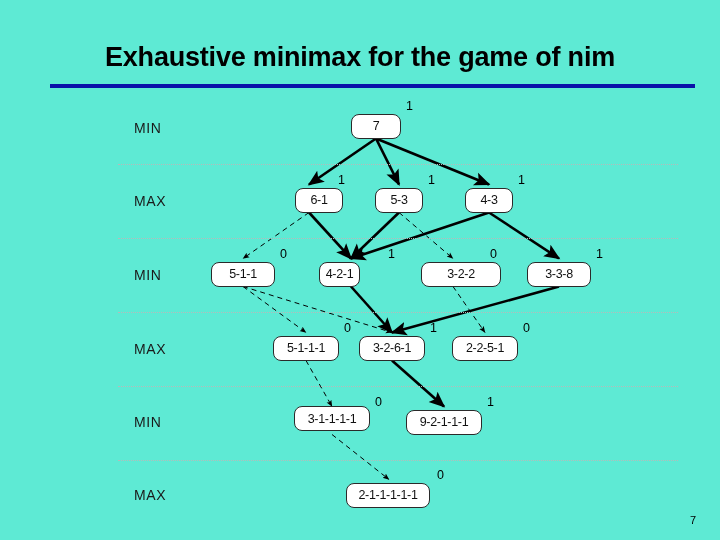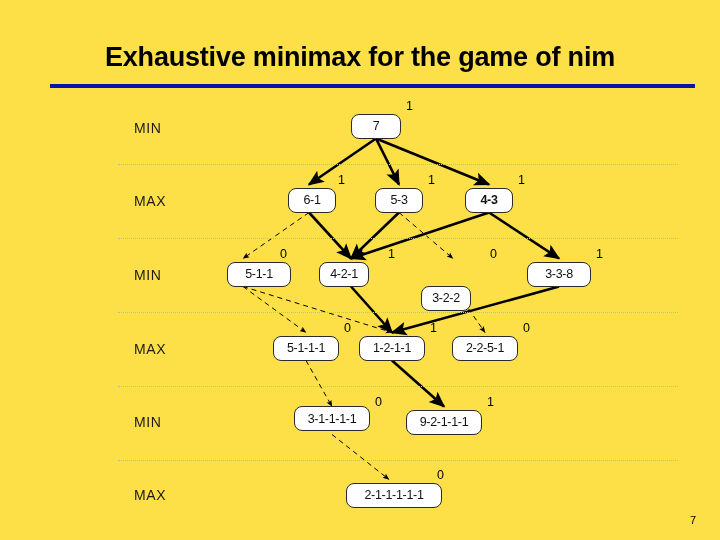--- a/index.html
+++ b/index.html
@@ -4,21 +4,21 @@
 <style>
   html, body {
     margin: 0;
     padding: 0;
     background: #ffffff;
   }
   #slide {
     position: relative;
     width: 720px;
     height: 540px;
-    background: #fde047;
+    background: #5eead4;
     overflow: hidden;
     font-family: "Liberation Sans", sans-serif;
   }
   #slide-title {
     position: absolute;
     left: 0;
     top: 42px;
     width: 720px;
     text-align: center;
     font-family: "Liberation Sans", sans-serif;
@@ -148,43 +148,43 @@
     <div id="sep-layer">
         <div class="sep" style="top: 164px;"></div>
         <div class="sep" style="top: 238px;"></div>
         <div class="sep" style="top: 312px;"></div>
         <div class="sep" style="top: 386px;"></div>
         <div class="sep" style="top: 460px;"></div>
       </div>
     <div id="node-layer">
         <div class="node" style="left: 351px; top: 113.5px; width: 50px;">7</div>
         <div class="node-value" style="left: 406px; top: 98.5px;">1</div>
-        <div class="node" style="left: 288px; top: 187.5px; width: 48px;">6-1</div>
+        <div class="node" style="left: 295px; top: 187.5px; width: 48px;">6-1</div>
         <div class="node-value" style="left: 338px; top: 172.5px;">1</div>
         <div class="node" style="left: 375px; top: 187.5px; width: 48px;">5-3</div>
         <div class="node-value" style="left: 428px; top: 172.5px;">1</div>
-        <div class="node" style="left: 465px; top: 187.5px; width: 48px; font-weight: bold;">4-3</div>
+        <div class="node" style="left: 465px; top: 187.5px; width: 48px;">4-3</div>
         <div class="node-value" style="left: 518px; top: 172.5px;">1</div>
-        <div class="node" style="left: 211px; top: 261.5px; width: 64px; margin-left: 16px;">5-1-1</div>
+        <div class="node" style="left: 211px; top: 261.5px; width: 64px;">5-1-1</div>
         <div class="node-value" style="left: 280px; top: 246.5px;">0</div>
-        <div class="node" style="left: 319px; top: 261.5px; width: 50px;">4-2-1</div>
+        <div class="node" style="left: 319px; top: 261.5px; width: 41px;">4-2-1</div>
         <div class="node-value" style="left: 388px; top: 246.5px;">1</div>
-        <div class="node" style="left: 421px; top: 261.5px; width: 50px; margin-top: 24px;">3-2-2</div>
+        <div class="node" style="left: 421px; top: 261.5px; width: 80px;">3-2-2</div>
         <div class="node-value" style="left: 490px; top: 246.5px;">0</div>
         <div class="node" style="left: 527px; top: 261.5px; width: 64px;">3-3-8</div>
         <div class="node-value" style="left: 596px; top: 246.5px;">1</div>
         <div class="node" style="left: 273px; top: 335.5px; width: 66px;">5-1-1-1</div>
         <div class="node-value" style="left: 344px; top: 320.5px;">0</div>
-        <div class="node" style="left: 359px; top: 335.5px; width: 66px;">1-2-1-1</div>
+        <div class="node" style="left: 359px; top: 335.5px; width: 66px;">3-2-6-1</div>
         <div class="node-value" style="left: 430px; top: 320.5px;">1</div>
         <div class="node" style="left: 452px; top: 335.5px; width: 66px;">2-2-5-1</div>
         <div class="node-value" style="left: 523px; top: 320.5px;">0</div>
         <div class="node" style="left: 294px; top: 406px; width: 76px;">3-1-1-1-1</div>
         <div class="node-value" style="left: 375px; top: 394.5px;">0</div>
         <div class="node" style="left: 406px; top: 409.5px; width: 76px;">9-2-1-1-1</div>
         <div class="node-value" style="left: 487px; top: 394.5px;">1</div>
-        <div class="node" style="left: 346px; top: 482.5px; width: 96px;">2-1-1-1-1-1</div>
+        <div class="node" style="left: 346px; top: 482.5px; width: 84px;">2-1-1-1-1-1</div>
         <div class="node-value" style="left: 437px; top: 467.5px;">0</div>
       </div>
   </div>
 
   <div id="page-number">7</div>
 </div>
 
 </body></html>

